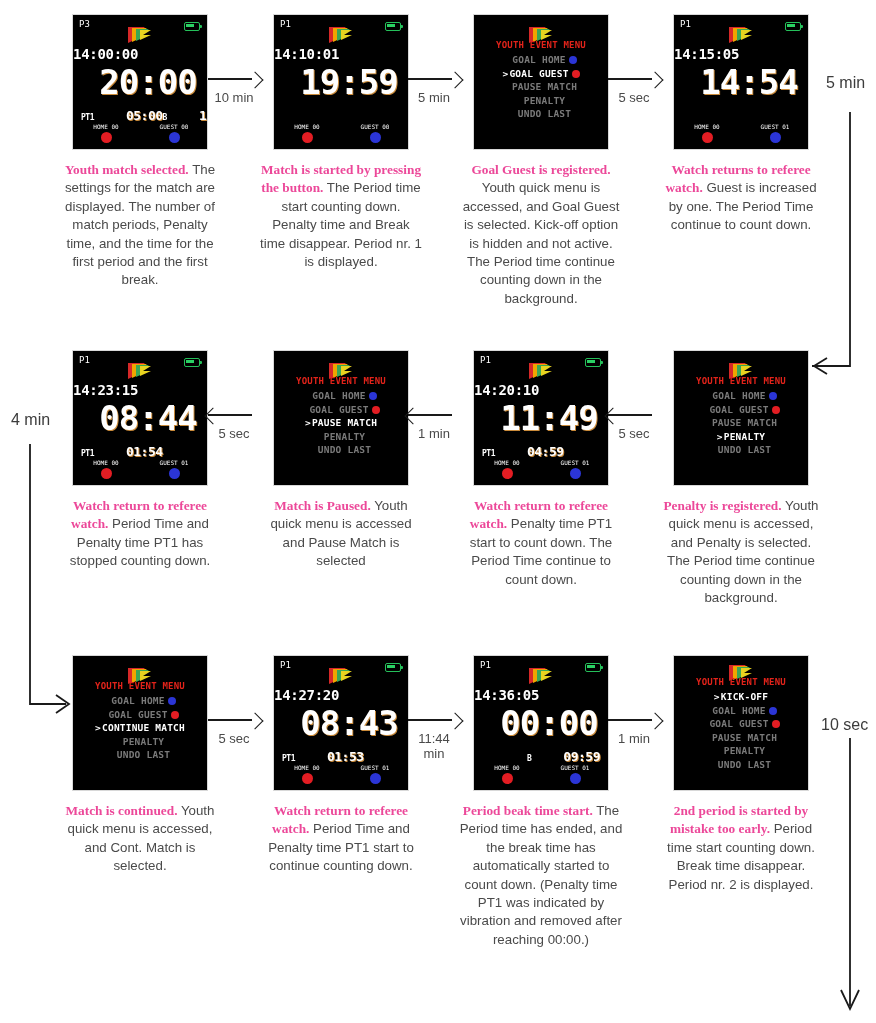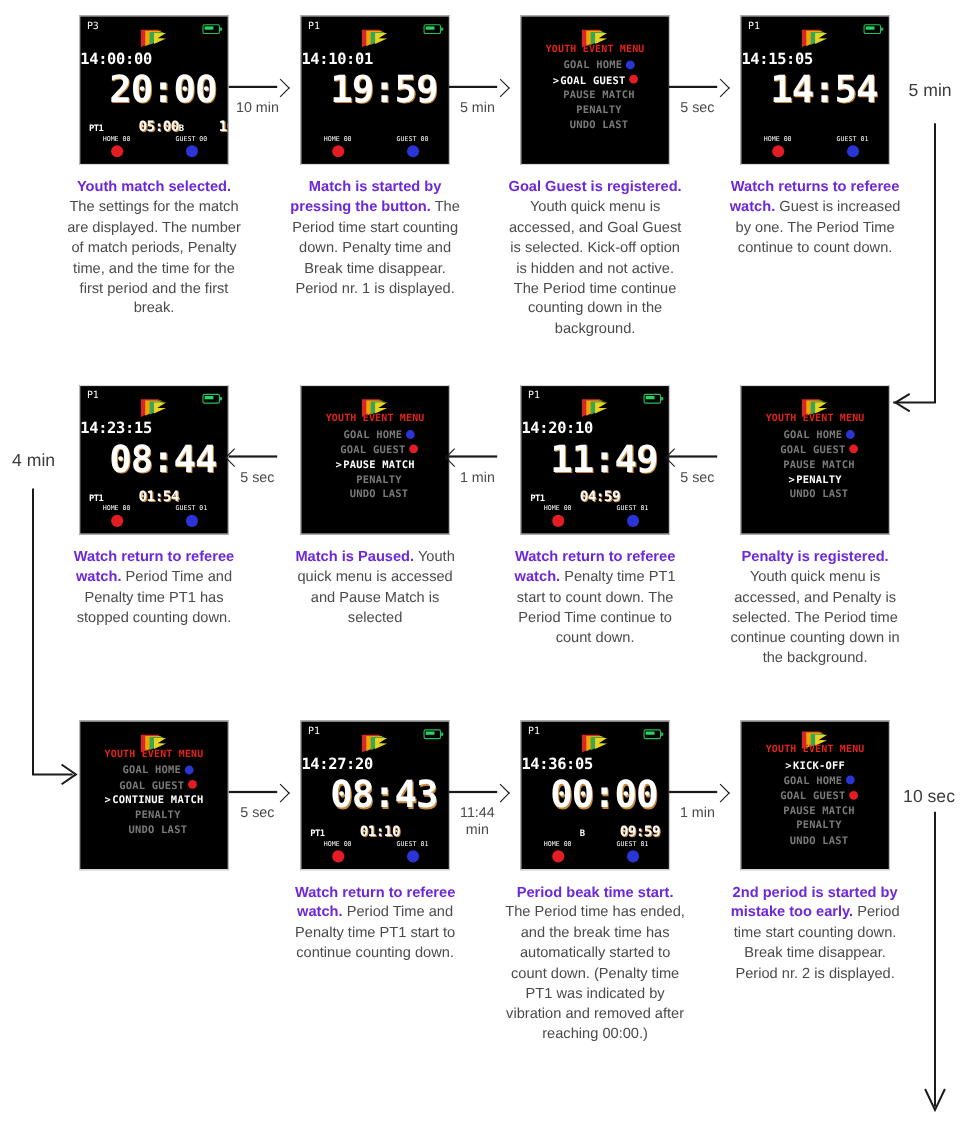--- a/index.html
+++ b/index.html
@@ -129,21 +129,21 @@
 
   
   .cap{
     margin:11px auto 0 auto;
     width:166px;
     text-align:center;
     font-size:13.3px;
     line-height:18.4px;
     color:#4a4a4a;
   }
-  .cap b{color:#6d28d9;font-weight:bold;}
+  .cap b{color:#ec4899;font-weight:bold;font-family:Liberation Serif, serif;}
 
   
   .harrow{position:absolute;width:58px;text-align:center;}
   .harrow .line{
     position:relative;height:14px;
   }
   .harrow .line::before{
     content:"";position:absolute;left:3px;top:6px;
     width:44px;height:1.6px;background:#1a1a1a;
   }
@@ -450,20 +450,23 @@
         </svg>
         <div class="menu">
           <div class="menu-title">YOUTH EVENT MENU</div>
           <div class="menu-item"><span class="car"></span><span>GOAL HOME</span><span class="mdot" style="background:#2b35d6"></span></div>
           <div class="menu-item"><span class="car"></span><span>GOAL GUEST</span><span class="mdot" style="background:#e31d23"></span></div>
           <div class="menu-item sel"><span class="car">&gt;</span><span>CONTINUE MATCH</span></div>
           <div class="menu-item"><span class="car"></span><span>PENALTY</span></div>
           <div class="menu-item"><span class="car"></span><span>UNDO LAST</span></div>
         </div>
       </div>
+      <div class="cap">
+        <b>Match is continued.</b><span> Youth quick menu is accessed, and Cont. Match is selected.</span>
+      </div>
     </div>
 
     <div class="harrow r" style="left:205px;top:72px;">
       <div class="line"></div>
       <div class="lab">5 sec</div>
     </div>
 
     <div class="cell c1">
       <div class="watch">
         <span class="w-period">P1</span>
@@ -473,21 +476,21 @@
         <svg class="logo" viewBox="0 0 30 22">
           <path d="M3 3 L20 3 L11 11 L20 11 L3 19 Z" fill="#d62828"></path>
           <path d="M7 4 L22 4 L13 11 L22 11 L7 18 Z" fill="#f0a500"></path>
           <path d="M11 5 L24 5 L15 11 L24 11 L11 17 Z" fill="#3aa655"></path>
           <path d="M15 6 L26 6 L18 11 L26 11 L15 16 Z" fill="#e8d320"></path>
         </svg>
         <div class="w-clock">14:27:20</div>
         <div class="w-main">08:43</div>
         <div class="w-sub">
           <span class="lbl">PT1</span>
-          <span class="val">01:10</span>
+          <span class="val">01:53</span>
         </div>
         <div class="score">
           <div class="team">
             <div class="tname">HOME 00</div>
             <div class="dot dot-red"></div>
           </div>
           <div class="team">
             <div class="tname">GUEST 01</div>
             <div class="dot dot-blue"></div>
           </div>

